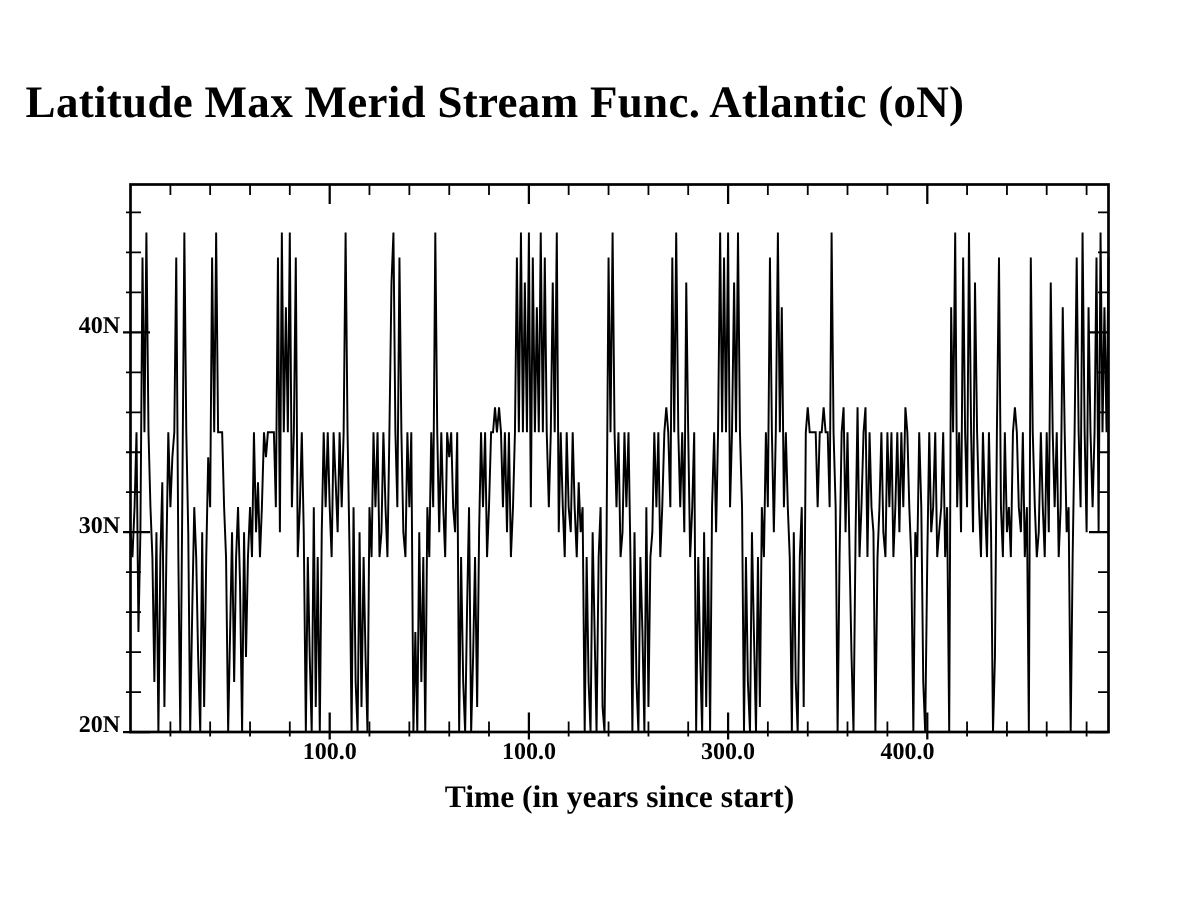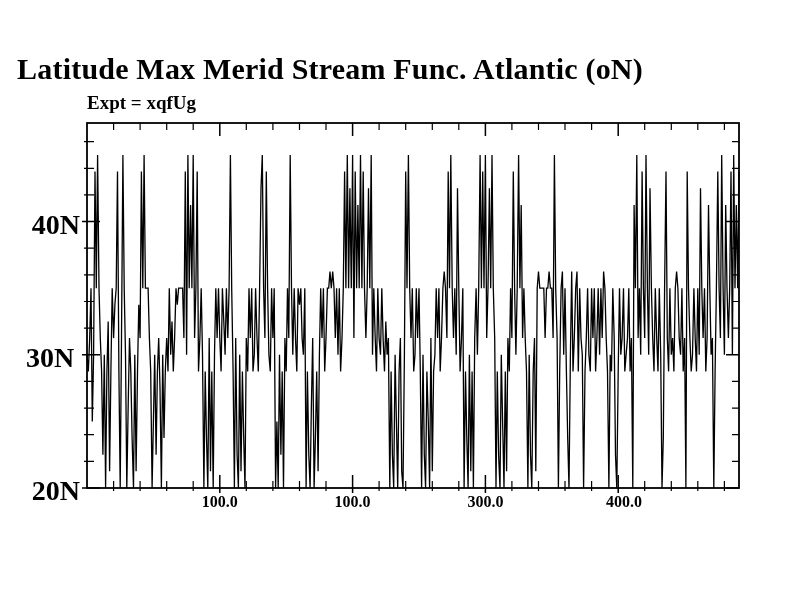--- a/index.html
+++ b/index.html
@@ -8,36 +8,36 @@
   .title{position:absolute;top:52px;left:0;width:660px;text-align:center;
          font-size:30px;font-weight:bold;letter-spacing:0.2px;white-space:nowrap;}
   .sub{position:absolute;font-weight:bold;white-space:nowrap;}
   .sub.left{left:87px;top:92px;font-size:19px;}
   .sub.center{left:203px;top:87px;width:400px;text-align:center;font-size:19px;}
   .sub.right{right:55px;top:87px;font-size:20px;}
   #plot{position:absolute;left:0;top:0;}
   .xlabel{position:absolute;left:213px;top:519px;width:400px;text-align:center;
           font-size:21px;font-weight:bold;white-space:nowrap;}
   .xtick{position:absolute;width:90px;text-align:center;font-size:16px;font-weight:bold;}
-  .ytick{position:absolute;width:60px;text-align:right;font-size:28px;font-weight:bold;}
+  .ytick{position:absolute;width:60px;text-align:right;font-size:16px;font-weight:bold;}
 </style>
 </head>
 <body>
 
 <div class="stage">
   <svg id="plot" width="800" height="600" viewBox="0 0 800 600">
       <rect x="87" y="123" width="652" height="365" fill="none" stroke="#000000" stroke-width="1.8"></rect>
       <path d="M113.6 491V481M113.6 123V130M140.1 491V481M140.1 123V130M166.7 491V481M166.7 123V130M193.2 491V481M193.2 123V130M246.3 491V481M246.3 123V130M272.9 491V481M272.9 123V130M299.5 491V481M299.5 123V130M326 491V481M326 123V130M379.1 491V481M379.1 123V130M405.7 491V481M405.7 123V130M432.3 491V481M432.3 123V130M458.8 491V481M458.8 123V130M511.9 491V481M511.9 123V130M538.5 491V481M538.5 123V130M565 491V481M565 123V130M591.6 491V481M591.6 123V130M644.7 491V481M644.7 123V130M671.3 491V481M671.3 123V130M697.8 491V481M697.8 123V130M724.4 491V481M724.4 123V130M84 461.4H94M739 461.4H732M84 434.7H94M739 434.7H732M84 408.1H94M739 408.1H732M84 381.4H94M739 381.4H732M84 328.1H94M739 328.1H732M84 301.5H94M739 301.5H732M84 274.9H94M739 274.9H732M84 248.2H94M739 248.2H732M84 194.9H94M739 194.9H732M84 168.3H94M739 168.3H732M84 141.6H94M739 141.6H732" stroke="#000000" stroke-width="1.2" fill="none"></path>
       <path d="M219.8 493V475M219.8 123V136M352.6 493V475M352.6 123V136M485.4 493V475M485.4 123V136M618.2 493V475M618.2 123V136M82 488H100M739 488H726M82 354.8H100M739 354.8H726M82 221.6H100M739 221.6H726" stroke="#000000" stroke-width="1.5" fill="none"></path>
       <polyline points="87,354.8 88.3,371.4 89.7,338.1 91,288.2 92.3,421.4 93.6,354.8 95,171.6 96.3,288.2 97.6,155 99,288.2 100.3,338.1 101.6,371.4 102.9,454.7 104.3,354.8 105.6,488 106.9,371.4 108.2,321.5 109.6,471.3 110.9,371.4 112.2,288.2 113.6,338.1 114.9,304.8 116.2,288.2 117.5,171.6 118.9,371.4 120.2,488 121.5,338.1 122.9,155 124.2,288.2 125.5,354.8 126.8,488 128.2,404.7 129.5,338.1 130.8,371.4 132.1,438 133.5,488 134.8,354.8 136.1,471.3 137.5,371.4 138.8,304.8 140.1,338.1 141.4,171.6 142.8,288.2 144.1,155 145.4,288.2 146.8,288.2 148.1,288.2 149.4,338.1 150.7,371.4 152.1,488 153.4,421.4 154.7,354.8 156.1,454.7 157.4,371.4 158.7,338.1 160,388.1 161.4,488 162.7,354.8 164,438 165.3,371.4 166.7,338.1 168,371.4 169.3,288.2 170.7,354.8 172,321.5 173.3,371.4 174.6,338.1 176,288.2 177.3,304.8 178.6,288.2 180,288.2 181.3,288.2 182.6,288.2 183.9,338.1 185.3,171.6 186.6,354.8 187.9,155 189.2,288.2 190.6,204.9 191.9,288.2 193.2,155 194.6,338.1 195.9,288.2 197.2,171.6 198.5,371.4 199.9,338.1 201.2,288.2 202.5,354.8 203.9,488 205.2,371.4 206.5,438 207.8,488 209.2,338.1 210.5,471.3 211.8,371.4 213.2,488 214.5,354.8 215.8,288.2 217.1,338.1 218.5,288.2 219.8,338.1 221.1,371.4 222.4,288.2 223.8,321.5 225.1,354.8 226.4,288.2 227.8,338.1 229.1,288.2 230.4,155 231.7,288.2 233.1,371.4 234.4,488 235.7,338.1 237.1,454.7 238.4,488 239.7,354.8 241,471.3 242.4,371.4 243.7,438 245,488 246.3,338.1 247.7,371.4 249,288.2 250.3,338.1 251.7,288.2 253,371.4 254.3,354.8 255.6,288.2 257,338.1 258.3,371.4 259.6,288.2 261,188.3 262.3,155 263.6,288.2 264.9,338.1 266.3,171.6 267.6,288.2 268.9,354.8 270.3,371.4 271.6,288.2 272.9,338.1 274.2,288.2 275.6,488 276.9,421.4 278.2,488 279.5,354.8 280.9,454.7 282.2,371.4 283.5,488 284.9,338.1 286.2,371.4 287.5,288.2 288.8,338.1 290.2,155 291.5,288.2 292.8,354.8 294.2,288.2 295.5,338.1 296.8,371.4 298.1,288.2 299.5,304.8 300.8,288.2 302.1,338.1 303.4,354.8 304.8,288.2 306.1,488 307.4,371.4 308.8,454.7 310.1,488 311.4,404.7 312.7,338.1 314.1,488 315.4,438 316.7,371.4 318.1,471.3 319.4,354.8 320.7,288.2 322,338.1 323.4,288.2 324.7,371.4 326,338.1 327.4,288.2 328.7,288.2 330,271.5 331.3,288.2 332.7,271.5 334,288.2 335.3,338.1 336.6,288.2 338,354.8 339.3,288.2 340.6,371.4 342,338.1 343.3,288.2 344.6,171.6 345.9,288.2 347.3,155 348.6,288.2 349.9,188.3 351.3,288.2 352.6,155 353.9,338.1 355.2,171.6 356.6,288.2 357.9,204.9 359.2,288.2 360.5,155 361.9,288.2 363.2,171.6 364.5,288.2 365.9,338.1 367.2,288.2 368.5,188.3 369.8,288.2 371.2,155 372.5,354.8 373.8,288.2 375.2,338.1 376.5,371.4 377.8,288.2 379.1,338.1 380.5,354.8 381.8,288.2 383.1,338.1 384.5,371.4 385.8,321.5 387.1,354.8 388.4,338.1 389.8,488 391.1,371.4 392.4,454.7 393.7,488 395.1,354.8 396.4,421.4 397.7,488 399.1,371.4 400.4,338.1 401.7,471.3 403,488 404.4,354.8 405.7,171.6 407,288.2 408.4,155 409.7,288.2 411,338.1 412.3,288.2 413.7,371.4 415,354.8 416.3,288.2 417.6,338.1 419,288.2 420.3,371.4 421.6,488 423,354.8 424.3,454.7 425.6,488 426.9,371.4 428.3,421.4 429.6,488 430.9,338.1 432.3,471.3 433.6,371.4 434.9,354.8 436.2,288.2 437.6,338.1 438.9,288.2 440.2,371.4 441.5,338.1 442.9,288.2 444.2,271.5 445.5,288.2 446.9,338.1 448.2,171.6 449.5,288.2 450.8,155 452.2,288.2 453.5,338.1 454.8,288.2 456.2,354.8 457.5,188.3 458.8,288.2 460.1,371.4 461.5,338.1 462.8,288.2 464.1,488 465.5,371.4 466.8,438 468.1,488 469.4,354.8 470.8,471.3 472.1,371.4 473.4,488 474.7,338.1 476.1,288.2 477.4,354.8 478.7,288.2 480.1,155 481.4,288.2 482.7,171.6 484,288.2 485.4,155 486.7,338.1 488,288.2 489.4,188.3 490.7,288.2 492,155 493.3,288.2 494.7,338.1 496,488 497.3,371.4 498.6,454.7 500,488 501.3,354.8 502.6,421.4 504,488 505.3,371.4 506.6,471.3 507.9,338.1 509.3,371.4 510.6,288.2 511.9,338.1 513.3,171.6 514.6,288.2 515.9,354.8 517.2,288.2 518.6,155 519.9,288.2 521.2,204.9 522.6,338.1 523.9,288.2 525.2,338.1 526.5,371.4 527.9,488 529.2,354.8 530.5,454.7 531.8,488 533.2,371.4 534.5,338.1 535.8,471.3 537.2,288.2 538.5,271.5 539.8,288.2 541.1,288.2 542.5,288.2 543.8,288.2 545.1,338.1 546.5,288.2 547.8,288.2 549.1,271.5 550.4,288.2 551.8,288.2 553.1,338.1 554.4,155 555.7,288.2 557.1,338.1 558.4,488 559.7,371.4 561.1,288.2 562.4,271.5 563.7,354.8 565,288.2 566.4,371.4 567.7,438 569,488 570.4,354.8 571.7,271.5 573,371.4 574.3,338.1 575.7,288.2 577,271.5 578.3,371.4 579.7,288.2 581,338.1 582.3,354.8 583.6,488 585,371.4 586.3,338.1 587.6,288.2 588.9,354.8 590.3,371.4 591.6,288.2 592.9,338.1 594.3,288.2 595.6,371.4 596.9,338.1 598.2,288.2 599.6,354.8 600.9,288.2 602.2,338.1 603.6,271.5 604.9,288.2 606.2,338.1 607.5,371.4 608.9,488 610.2,354.8 611.5,371.4 612.8,288.2 614.2,338.1 615.5,454.7 616.8,488 618.2,371.4 619.5,288.2 620.8,354.8 622.1,338.1 623.5,288.2 624.8,371.4 626.1,354.8 627.5,338.1 628.8,288.2 630.1,371.4 631.4,338.1 632.8,488 634.1,204.9 635.4,288.2 636.8,155 638.1,338.1 639.4,288.2 640.7,354.8 642.1,171.6 643.4,288.2 644.7,338.1 646,155 647.4,288.2 648.7,354.8 650,188.3 651.4,288.2 652.7,338.1 654,371.4 655.3,288.2 656.7,338.1 658,371.4 659.3,288.2 660.7,354.8 662,488 663.3,438 664.6,288.2 666,171.6 667.3,338.1 668.6,371.4 669.9,288.2 671.3,354.8 672.6,338.1 673.9,371.4 675.3,288.2 676.6,271.5 677.9,288.2 679.2,338.1 680.6,354.8 681.9,288.2 683.2,371.4 684.6,338.1 685.9,488 687.2,171.6 688.5,288.2 689.9,338.1 691.2,371.4 692.5,354.8 693.9,288.2 695.2,338.1 696.5,371.4 697.8,288.2 699.2,354.8 700.5,188.3 701.8,288.2 703.1,338.1 704.5,288.2 705.8,371.4 707.1,338.1 708.5,204.9 709.8,288.2 711.1,354.8 712.4,338.1 713.8,488 715.1,371.4 716.4,288.2 717.8,171.6 719.1,288.2 720.4,338.1 721.7,155 723.1,288.2 724.4,354.8 725.7,204.9 727,288.2 728.4,338.1 729.7,288.2 731,171.6 732.4,354.8 733.7,155 735,288.2 736.3,204.9 737.7,288.2 739,171.6" fill="none" stroke="#000000" stroke-width="1.3" stroke-linejoin="miter" stroke-miterlimit="3"></polyline>
     </svg>
   <div class="title">Latitude Max Merid Stream Func. Atlantic (oN)</div>
-  <div class="sub left">Expt = xqfUg</div>
+  <div class="xlabel">Time (in years since start)</div>
   <div id="ticklabels">
       <div class="xtick" style="left: 174.8px; top: 493px;">100.0</div>
       <div class="xtick" style="left: 307.6px; top: 493px;">100.0</div>
       <div class="xtick" style="left: 440.4px; top: 493px;">300.0</div>
-      <div class="xtick" style="left: 579px; top: 493px;">400.0</div>
+      <div class="xtick" style="left: 560px; top: 493px;">400.0</div>
       <div class="ytick" style="left: 20px; top: 475px;">20N</div>
-      <div class="ytick" style="left: 20px; top: 341.8px; text-align: center;">30N</div>
+      <div class="ytick" style="left: 20px; top: 341.8px;">30N</div>
       <div class="ytick" style="left: 20px; top: 208.6px;">40N</div>
     </div>
 </div>
 
 </body></html>

